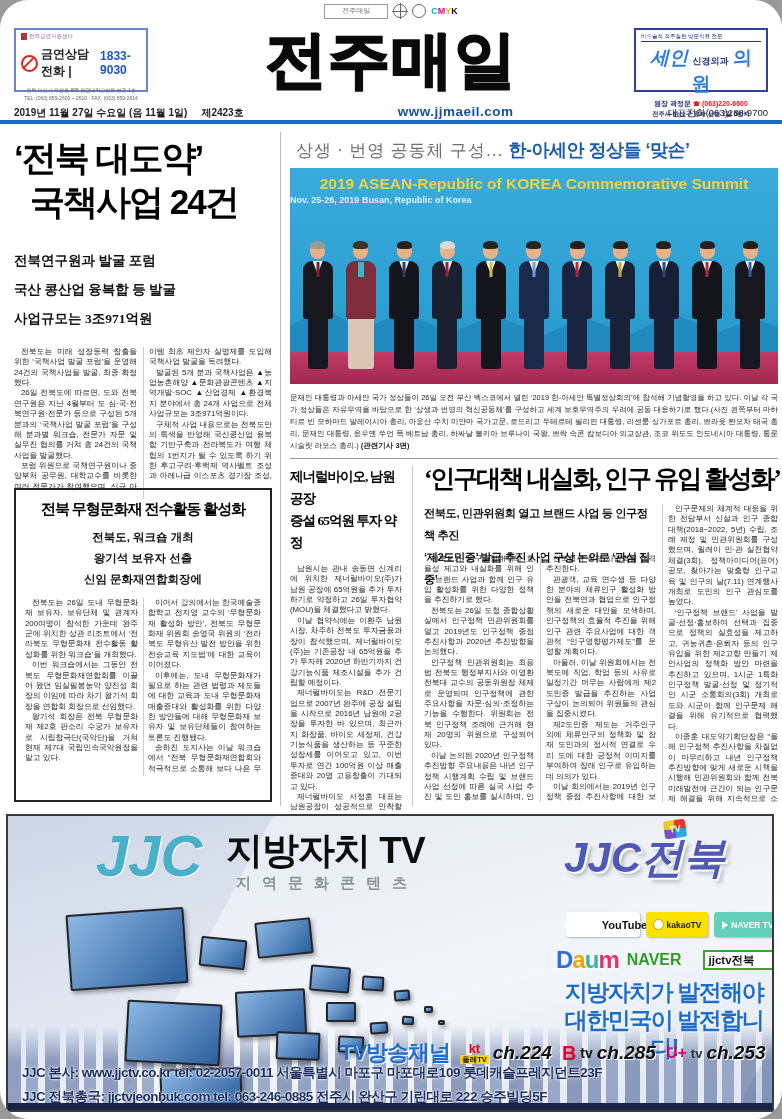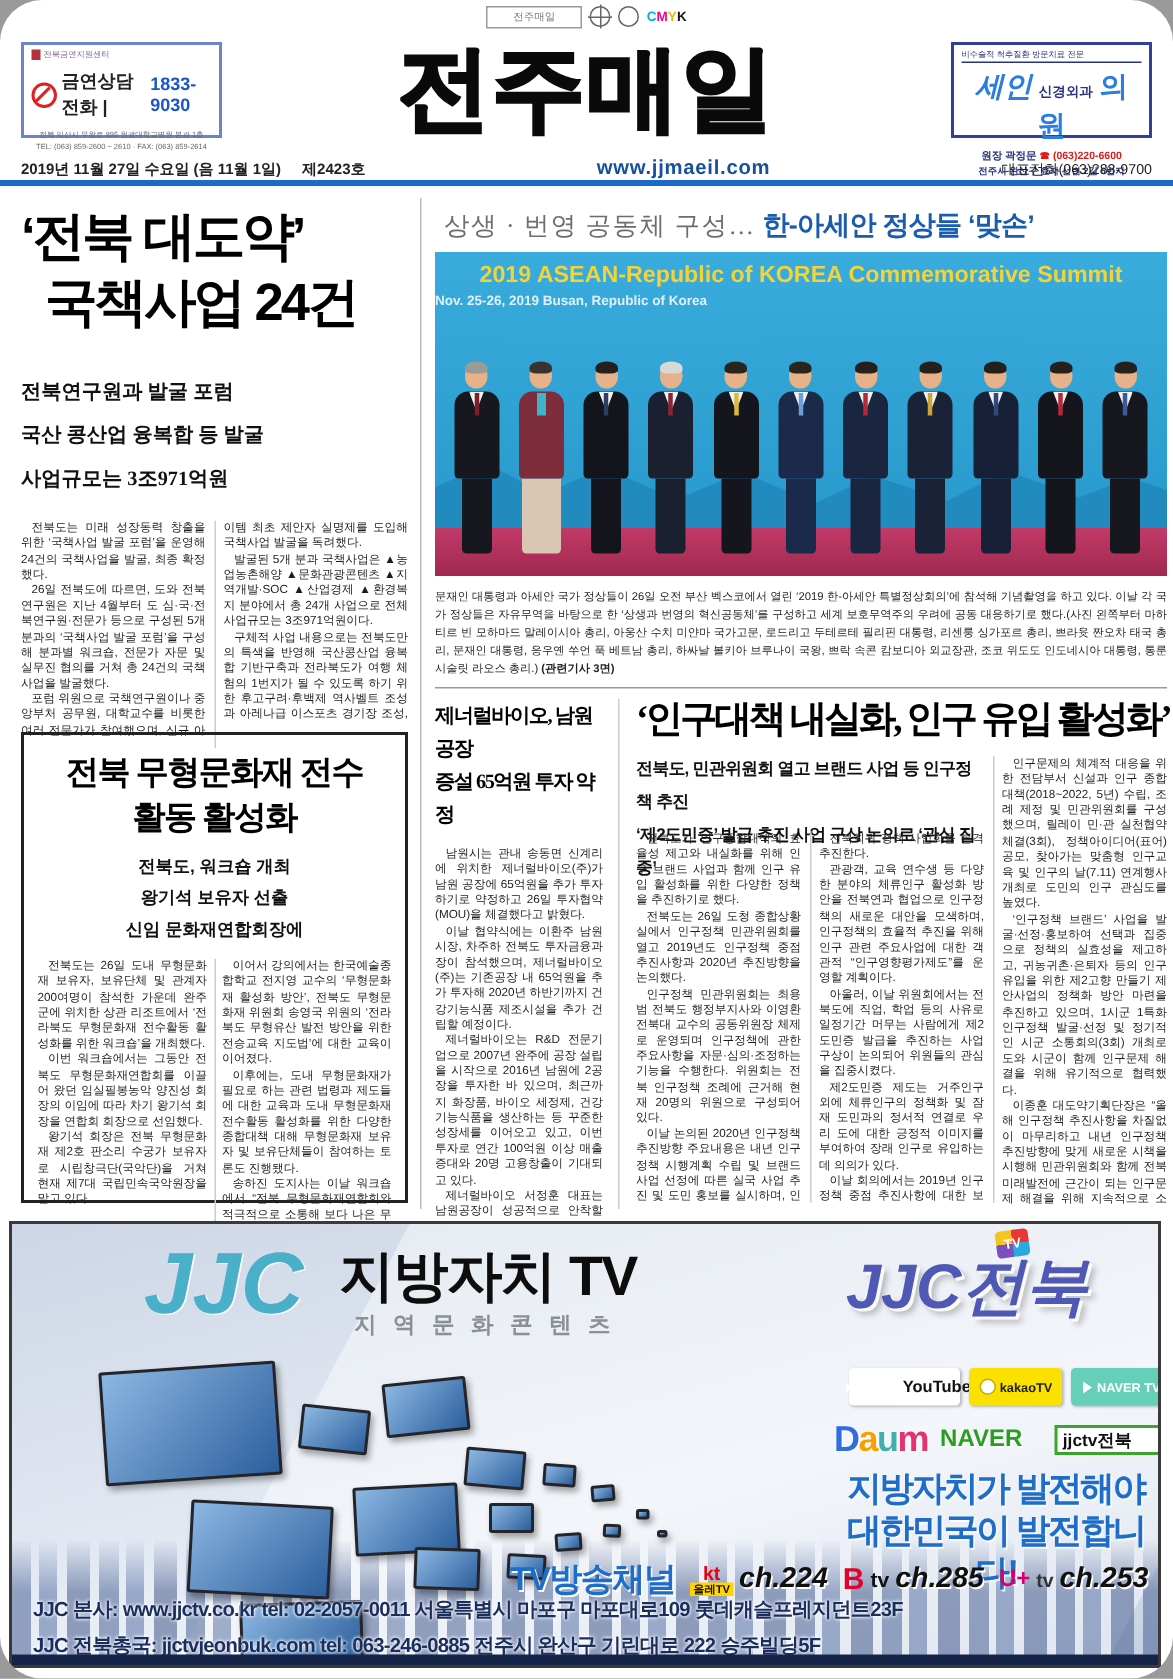--- a/index.html
+++ b/index.html
@@ -50,21 +50,21 @@
   .lead h1{margin:4px 0 0;font-weight:900;font-size:35px;line-height:44px;letter-spacing:-2px;color:#000;}
   .lead h1 .l2{display:block;padding-left:16px;}
   .lead .subs{margin-top:22px;}
   .lead .subs div{font-family:"Liberation Serif",serif;font-weight:bold;font-size:13.5px;line-height:29px;color:#111;}
   .bodytxt{font-size:7.8px;line-height:1.33;text-align:justify;color:#1c1c1c;}
   .bodytxt p{margin:0;text-indent:7px;}
   .lead .bodytxt{margin-top:14px;height:152px;column-count:2;column-gap:12px;column-rule:1px solid #ccc;overflow:hidden;}
 
   
   .heritage{position:absolute;top:488px;left:14px;width:258px;height:314px;border:2px solid #222;box-sizing:border-box;padding:8px 9px;}
-  .heritage h2{margin:2px 12px 0;text-align:center;font-family:"Liberation Serif",serif;font-weight:900;font-size:22px;letter-spacing:-1px;color:#000;}
+  .heritage h2{margin:2px 12px 0;text-align:center;font-family:"Liberation Serif",serif;font-weight:900;font-size:15px;letter-spacing:-1px;color:#000;}
   .heritage .subs{margin-top:8px;text-align:center;}
   .heritage .subs div{font-weight:900;font-size:11.5px;line-height:21px;color:#111;}
   .heritage .bodytxt{margin-top:8px;height:178px;column-count:2;column-gap:10px;column-rule:1px solid #ccc;overflow:hidden;}
 
   .v-divider{position:absolute;top:132px;left:280px;width:1px;height:674px;background:#bbb;}
 
   
   .summit-head{position:absolute;top:138px;left:296px;width:478px;font-size:17px;}
   .summit-head .kick{font-family:"Liberation Serif",serif;color:#6e6e6e;letter-spacing:1px;}
   .summit-head .main{font-weight:900;color:#1a5cae;font-size:18px;letter-spacing:-.5px;}
@@ -361,21 +361,21 @@
     <div class="subs">
       <div>전북도, 워크숍 개최</div>
       <div>왕기석 보유자 선출</div>
       <div>신임 문화재연합회장에</div>
     </div>
     <div class="bodytxt">
       <p>전북도는 26일 도내 무형문화재 보유자, 보유단체 및 관계자 200여명이 참석한 가운데 완주군에 위치한 상관 리조트에서 ‘전라북도 무형문화재 전수활동 활성화를 위한 워크숍’을 개최했다.</p>
       <p>이번 워크숍에서는 그동안 전북도 무형문화재연합회를 이끌어 왔던 임실필봉농악 양진성 회장의 이임에 따라 차기 왕기석 회장을 연합회 회장으로 선임했다.</p>
       <p>왕기석 회장은 전북 무형문화재 제2호 판소리 수궁가 보유자로 시립창극단(국악단)을 거쳐 현재 제7대 국립민속국악원장을 맡고 있다.</p>
       <p>이어서 강의에서는 한국예술종합학교 전지영 교수의 ‘무형문화재 활성화 방안’, 전북도 무형문화재 위원회 송영국 위원의 ‘전라북도 무형유산 발전 방안을 위한 전승교육 지도법’에 대한 교육이 이어졌다.</p>
-      <p>이후에는, 도내 무형문화재가 필요로 하는 관련 법령과 제도들에 대한 교육과 도내 무형문화재 전수활동 활성화를 위한 다양한 종합대책 대해 무형문화재 보유자 및 보유단체들이 참여하는 토론도 진행됐다.</p>
+      <p>이후에는, 도내 무형문화재가 필요로 하는 관련 법령과 제도들에 대한 교육과 도내 무형문화재 매출증대와 활성화를 위한 다양한 방안들에 대해 무형문화재 보유자 및 보유단체들이 참여하는 토론도 진행됐다.</p>
       <p>송하진 도지사는 이날 워크숍에서 “전북 무형문화재연합회와 적극적으로 소통해 보다 나은 무형문화재 정책 개발과 활성화를 통해 멋과 문화가 살아 숨 쉬는 예향의 고장 전북의 위상을 새롭게 하겠다”고 밝혔다.</p>
 
     </div>
   </section>
 
   <section class="bio">
     <h3><span>제너럴바이오, 남원공장</span><br><span>증설 65억원 투자 약정</span></h3>
     <div class="bodytxt">
       <p>남원시는 관내 송동면 신계리에 위치한 제너럴바이오(주)가 남원 공장에 65억원을 추가 투자하기로 약정하고 26일 투자협약(MOU)을 체결했다고 밝혔다.</p>
       <p>이날 협약식에는 이환주 남원시장, 차주하 전북도 투자금융과장이 참석했으며, 제너럴바이오(주)는 기존공장 내 65억원을 추가 투자해 2020년 하반기까지 건강기능식품 제조시설을 추가 건립할 예정이다.</p>

